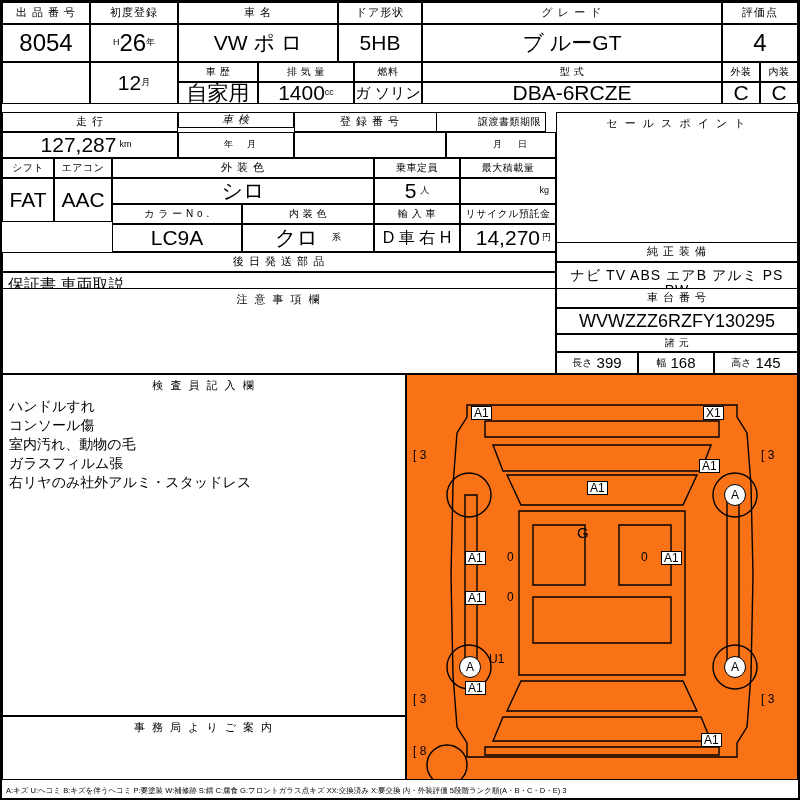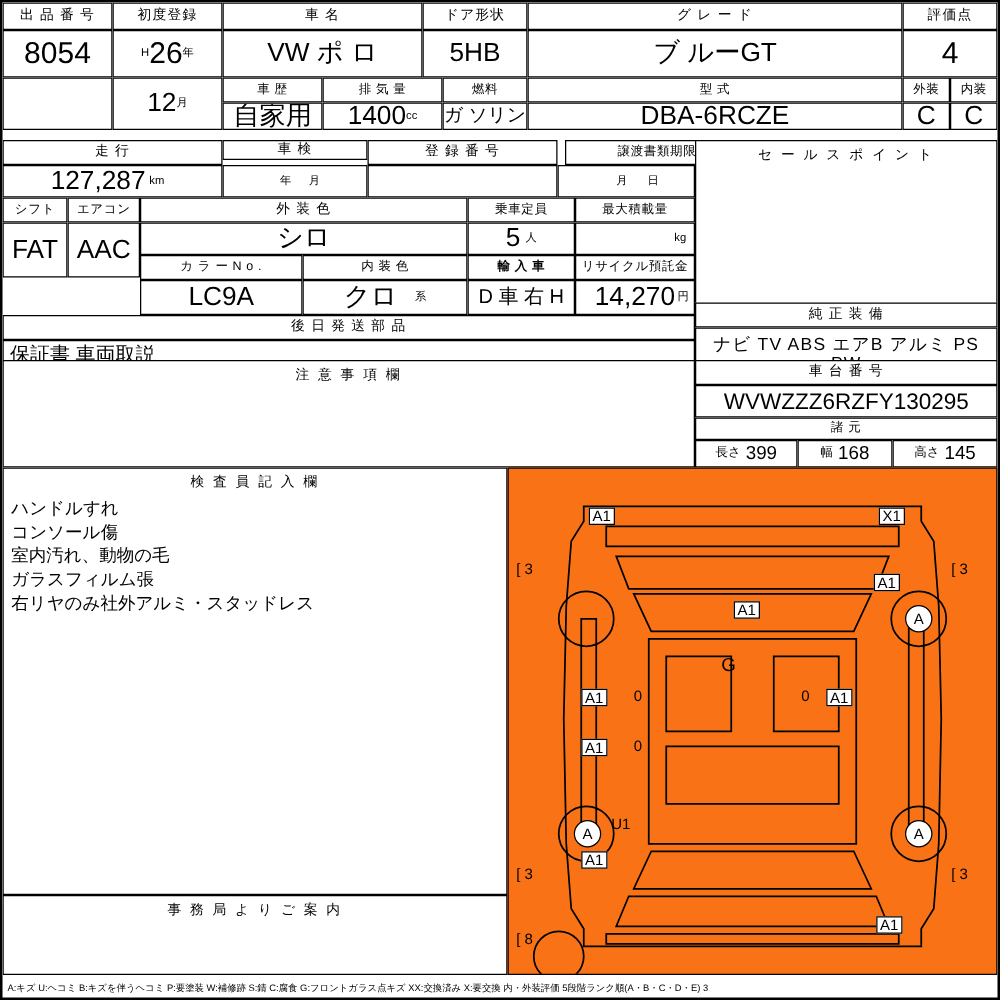--- a/index.html
+++ b/index.html
@@ -141,30 +141,30 @@
   <div class="cell val-lg" style="left:758px;top:80px;width:38px;height:22px;">C</div>
 
   <div class="cell" style="left:0;top:60px;width:88px;height:42px;"></div>
 
   <div class="cell hdr" style="left:0;top:110px;width:176px;height:20px;">走 行</div>
   <div class="cell" style="left:0;top:130px;width:176px;height:26px;justify-content:center;padding-right:8px;">
     <span class="val-lg">127,287</span>
     <span class="sub" style="margin-left:3px;">km</span>
   </div>
 
-  <div class="cell hdr" style="left:176px;top:110px;width:116px;height:16px;">車 検</div>
+  <div class="cell hdr" style="left:176px;top:110px;width:116px;height:16px;font-style:italic;">車 検</div>
   <div class="cell" style="left:176px;top:130px;width:116px;height:26px;">
     <span class="sub" style="margin:0 14px 0 20px;">年</span>
     <span class="sub" style="margin-right:12px;">月</span>
   </div>
 
   <div class="cell hdr" style="left:292px;top:110px;width:152px;height:20px;">登 録 番 号</div>
   <div class="cell val" style="left:292px;top:130px;width:152px;height:26px;"></div>
 
-  <div class="cell hdr-sm" style="left:450px;top:110px;width:110px;height:20px;padding-left:37px;">譲渡書類期限</div>
+  <div class="cell hdr-sm" style="left:434px;top:110px;width:110px;height:20px;padding-left:37px;">譲渡書類期限</div>
   <div class="cell" style="left:444px;top:130px;width:110px;height:26px;">
     <span class="sub" style="margin:0 16px 0 18px;">月</span>
     <span class="sub">日</span>
   </div>
 
   <div class="notes" style="left:554px;top:110px;width:242px;height:170px;">
     <div class="title">セ ー ル ス ポ イ ン ト</div>
     <div class="sellpt-body"></div>
   </div>
 
@@ -183,21 +183,21 @@
   </div>
 
   <div class="cell hdr-sm" style="left:458px;top:156px;width:96px;height:20px;">最大積載量</div>
   <div class="cell" style="left:458px;top:176px;width:96px;height:26px;justify-content:flex-end;padding-right:6px;">
     <span class="val-lg"></span>
     <span class="sub" style="margin-left:3px;">kg</span>
   </div>
 
   <div class="cell hdr-sm" style="left:110px;top:202px;width:130px;height:20px;">カ ラ ー N o .</div>
   <div class="cell hdr-sm" style="left:240px;top:202px;width:132px;height:20px;">内 装 色</div>
-  <div class="cell hdr-sm" style="left:372px;top:202px;width:86px;height:20px;font-weight:bold;">輸 入 車</div>
+  <div class="cell hdr-sm" style="left:372px;top:202px;width:86px;height:20px;">輸 入 車</div>
   <div class="cell hdr-sm" style="left:458px;top:202px;width:96px;height:20px;">リサイクル預託金</div>
 
   <div class="cell val-lg" style="left:110px;top:222px;width:130px;height:28px;">LC9A</div>
   <div class="cell" style="left:240px;top:222px;width:132px;height:28px;">
     <span class="val-lg">クロ</span>
     <span class="sub" style="margin-left:14px;">系</span>
   </div>
   <div class="cell val" style="left:372px;top:222px;width:86px;height:28px;font-size:16px;">D 車 右 H</div>
   <div class="cell" style="left:458px;top:222px;width:96px;height:28px;justify-content:flex-end;padding-right:4px;">
     <span class="val-lg">14,270</span>

